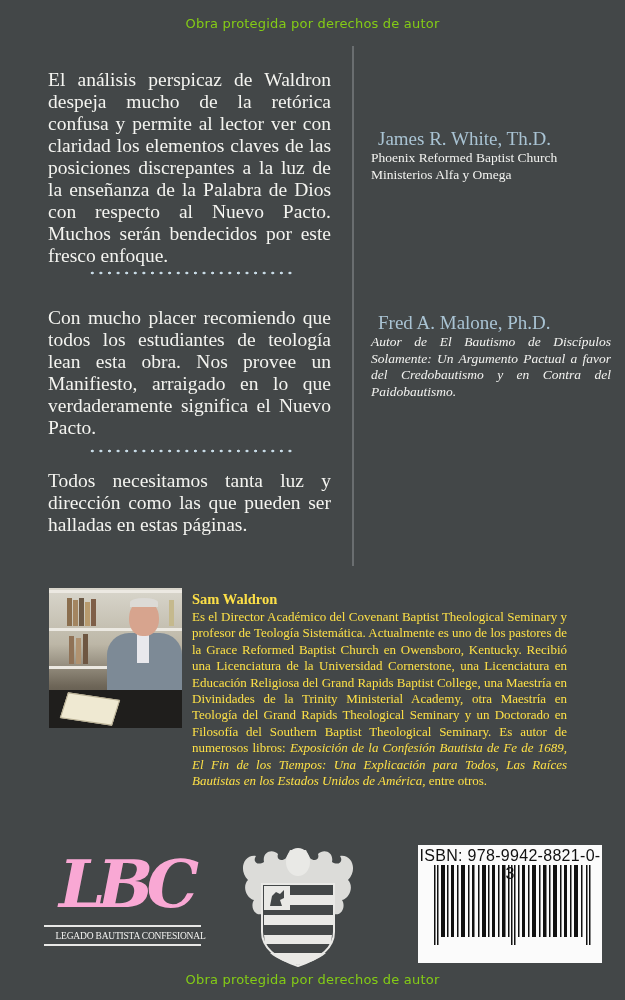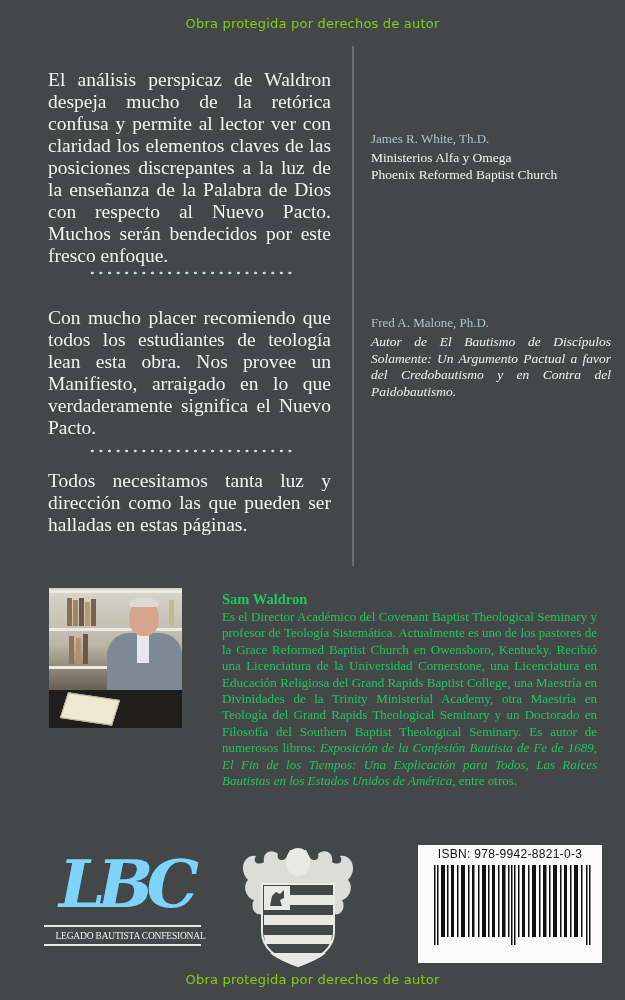--- a/index.html
+++ b/index.html
@@ -12,64 +12,64 @@
   .q2{top:307px;}
   .q3{top:470px;}
   .dots{position:absolute;left:88px;width:206px;height:4px;background-image:radial-gradient(circle,#c8dbe6 1.3px,transparent 1.6px);background-size:8.6px 4px;background-repeat:repeat-x;}
   .d1{top:271px;}
   .d2{top:449px;}
   .vline{position:absolute;left:352px;top:46px;width:2px;height:520px;background:#6a6e70;}
   .endorser{position:absolute;left:371px;width:240px;}
   .e1{top:128px;}
   .e2{top:312px;}
   .e3{top:467px;}
-  .e-name{font-size:13px;color:#a9c3d3;line-height:22px;}
+  .e-name{font-size:19px;color:#a9c3d3;line-height:22px;margin-left:7px;}
   .e-desc{font-size:13.5px;line-height:16.5px;color:#f3f3f0;}
   .e-desc.it{font-style:italic;text-align:justify;}
   .photo{position:absolute;left:49px;top:588px;width:133px;height:140px;background:linear-gradient(180deg,#d9d6cc 0%,#bdb7a7 40%,#6e6658 70%,#3a3631 100%);overflow:hidden;}
   .shelf{position:absolute;left:0;width:100%;height:3px;background:#ece9e2;}
   .book{position:absolute;width:5px;}
   .man-head{position:absolute;left:80px;top:12px;width:30px;height:36px;border-radius:50% 50% 45% 45%;background:#d7a48e;}
   .man-hair{position:absolute;left:81px;top:10px;width:28px;height:9px;border-radius:50% 50% 0 0;background:#dcdad6;}
   .man-body{position:absolute;left:58px;top:45px;width:75px;height:70px;border-radius:22px 22px 0 0;background:#7d8a96;}
   .man-shirt{position:absolute;left:88px;top:45px;width:12px;height:30px;background:#e8e8ec;}
   .desk{position:absolute;left:0;top:102px;width:133px;height:38px;background:#1f1e1c;}
   .openbook{position:absolute;left:14px;top:108px;width:52px;height:24px;background:#efe9d2;transform:skewX(-10deg) rotate(8deg);border:1px solid #b7ae92;}
-  .bio{position:absolute;left:222px;top:590px;width:375px;font-size:13px;line-height:16.4px;color:#22c55e;text-align:justify;}
+  .bio{position:absolute;left:192px;top:590px;width:375px;font-size:13px;line-height:16.4px;color:#fde047;text-align:justify;}
   .bio-name{font-weight:bold;font-size:14.5px;line-height:18px;text-align:left;margin-bottom:1px;}
   .bio-text i{font-style:italic;}
   .logo-lbc{position:absolute;left:40px;top:845px;width:165px;height:112px;}
-  .lbc-letters{position:absolute;left:10px;top:0;width:150px;height:78px;font-family:"DejaVu Serif",serif;font-style:italic;font-weight:bold;font-size:66px;line-height:78px;color:#7dd3fc;letter-spacing:-8px;text-align:center;}
+  .lbc-letters{position:absolute;left:10px;top:0;width:150px;height:78px;font-family:"DejaVu Serif",serif;font-style:italic;font-weight:bold;font-size:66px;line-height:78px;color:#f9a8d4;letter-spacing:-8px;text-align:center;}
   .lbc-rule{position:absolute;left:4px;width:157px;height:2px;background:#e8e8e6;}
   .lbc-r1{top:80px;}
   .lbc-r2{top:99px;}
   .lbc-caption{position:absolute;left:4px;top:84px;width:157px;text-align:center;font-family:"Liberation Serif",serif;font-size:9.5px;line-height:14px;color:#f3f3f1;letter-spacing:-0.2px;margin-left:8px;}
   .crest{position:absolute;left:238px;top:840px;width:120px;height:128px;}
   .barcode-box{position:absolute;left:418px;top:845px;width:184px;height:118px;background:#fbfbfb;}
-  .isbn{position:absolute;left:0;top:2px;width:184px;text-align:center;font-family:"Liberation Sans",sans-serif;font-size:12px;color:#111;letter-spacing:0.3px;}
+  .isbn{position:absolute;left:0;top:2px;width:184px;text-align:center;font-family:"Liberation Sans",sans-serif;font-size:16px;color:#111;letter-spacing:0.3px;}
   .bars{position:absolute;left:14px;top:20px;width:162px;height:80px;}
   .digits{position:absolute;left:0;top:98px;width:184px;font-family:"Liberation Sans",sans-serif;font-size:15px;line-height:17px;color:#111;letter-spacing:2.6px;padding-left:2px;}
 </style>
 </head>
 <body>
 
 <div class="watermark wm-top">Obra protegida por derechos de autor</div>
 
 <div class="quote q1">El análisis perspicaz de Waldron despeja mucho de la retórica confusa y permite al lector ver con claridad los elementos claves de las posiciones discrepantes a la luz de la enseñanza de la Palabra de Dios con respecto al Nuevo Pacto. Muchos serán bendecidos por este fresco enfoque.</div>
 <div class="dots d1"></div>
 <div class="quote q2">Con mucho placer recomiendo que todos los estudiantes de teología lean esta obra.  Nos provee un Manifiesto, arraigado en lo que verdaderamente significa el Nuevo Pacto.</div>
 <div class="dots d2"></div>
 <div class="quote q3">Todos necesitamos tanta luz y dirección como las que pueden ser halladas en estas páginas.</div>
 
 <div class="vline"></div>
 
 <div class="endorser e1">
   <div class="e-name">James R. White, Th.D.</div>
+  <div class="e-desc">Phoenix Reformed Baptist Church</div>
   <div class="e-desc">Ministerios Alfa y Omega</div>
-  <div class="e-desc">Phoenix Reformed Baptist Church</div>
 </div>
 
 <div class="endorser e2">
   <div class="e-name">Fred A. Malone, Ph.D.</div>
   <div class="e-desc it">Autor de El Bautismo de Discípulos Solamente: Un Argumento Pactual a favor del Credobautismo y en Contra del Paidobautismo.</div>
 </div>
 
 <div class="endorser e3">
 </div>
 

